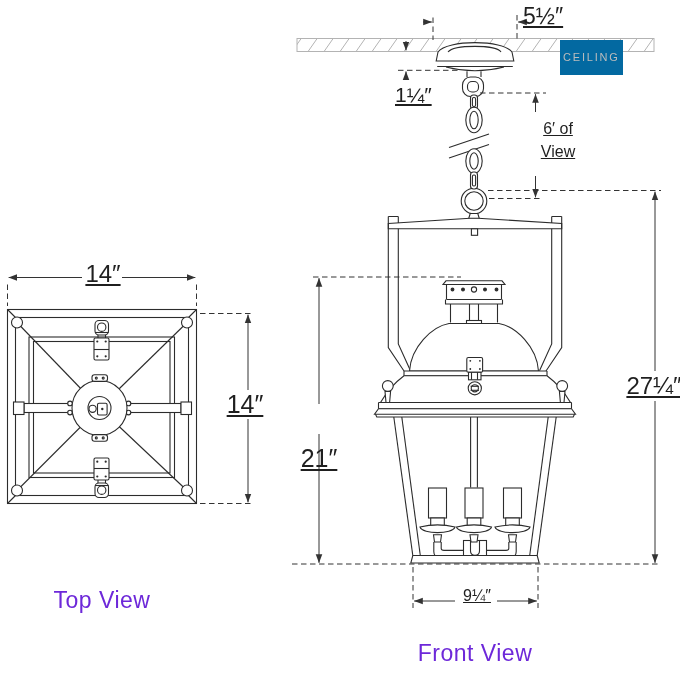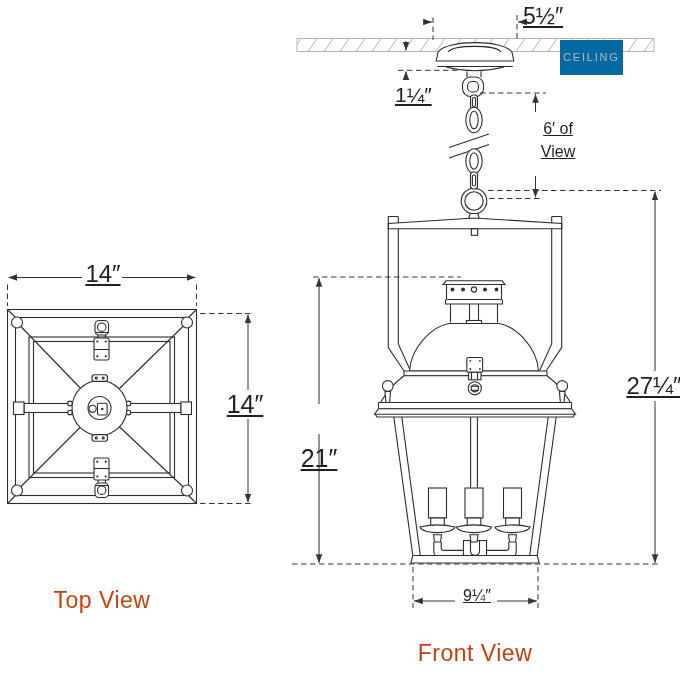--- a/index.html
+++ b/index.html
@@ -2,21 +2,21 @@
 <html><head>
 <meta charset="utf-8">
 <style>
   html,body{margin:0;padding:0;background:#fff;}
   #stage{position:relative;width:680px;height:680px;background:#fff;overflow:hidden;
          font-family:"Liberation Sans",sans-serif;}
   #stage svg{position:absolute;left:0;top:0;}
   .dim-text{position:absolute;color:#1f1f1f;font-family:"Liberation Sans",sans-serif;
             white-space:nowrap;line-height:1.02;text-decoration:underline;}
   .center{text-align:center;}
-  .view-label{position:absolute;color:#c2410c;font-size:23px;letter-spacing:0.5px;}
+  .view-label{position:absolute;color:#6d28d9;font-size:23px;letter-spacing:0.5px;}
   .ceiling-label{position:absolute;color:#bcbcbc;font-size:11px;letter-spacing:1.8px;
                  background:#0369a1;padding:12px 3px;line-height:11px;}
   .chain-dim div{display:block;}
 </style>
 </head>
 <body>
 
 <div id="stage">
 
 <svg width="680" height="680" viewBox="0 0 680 680">

